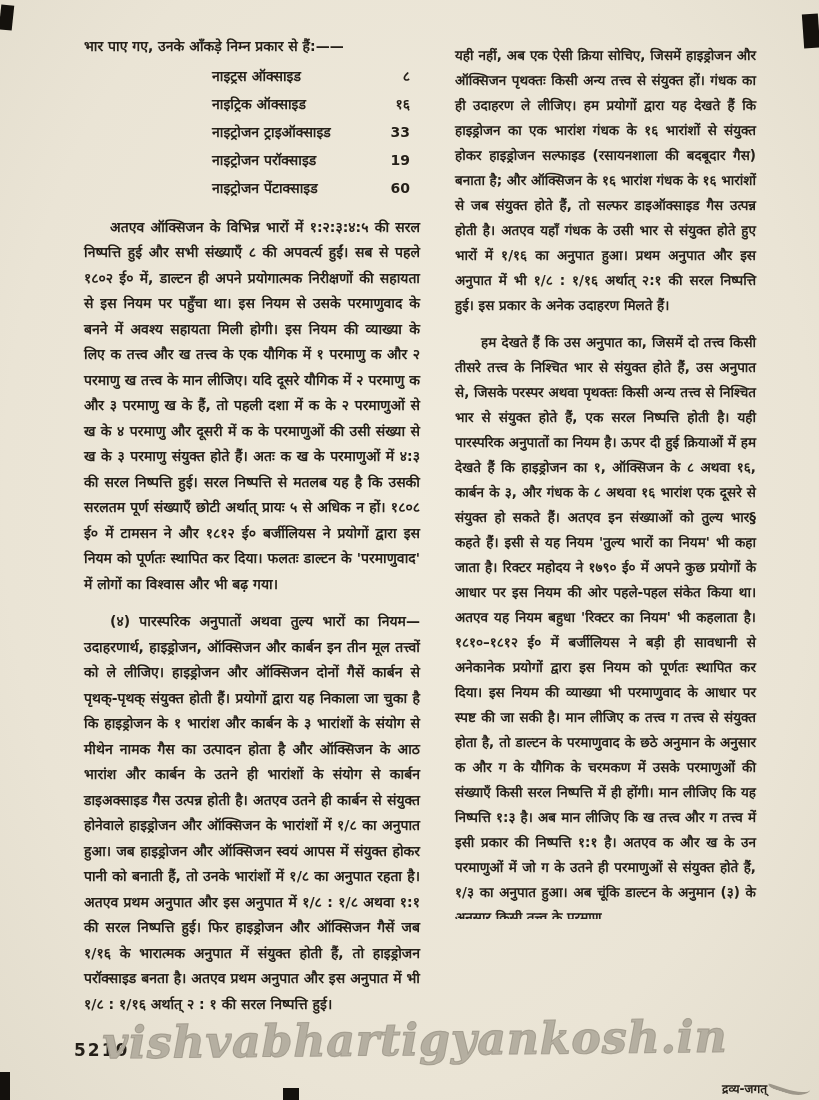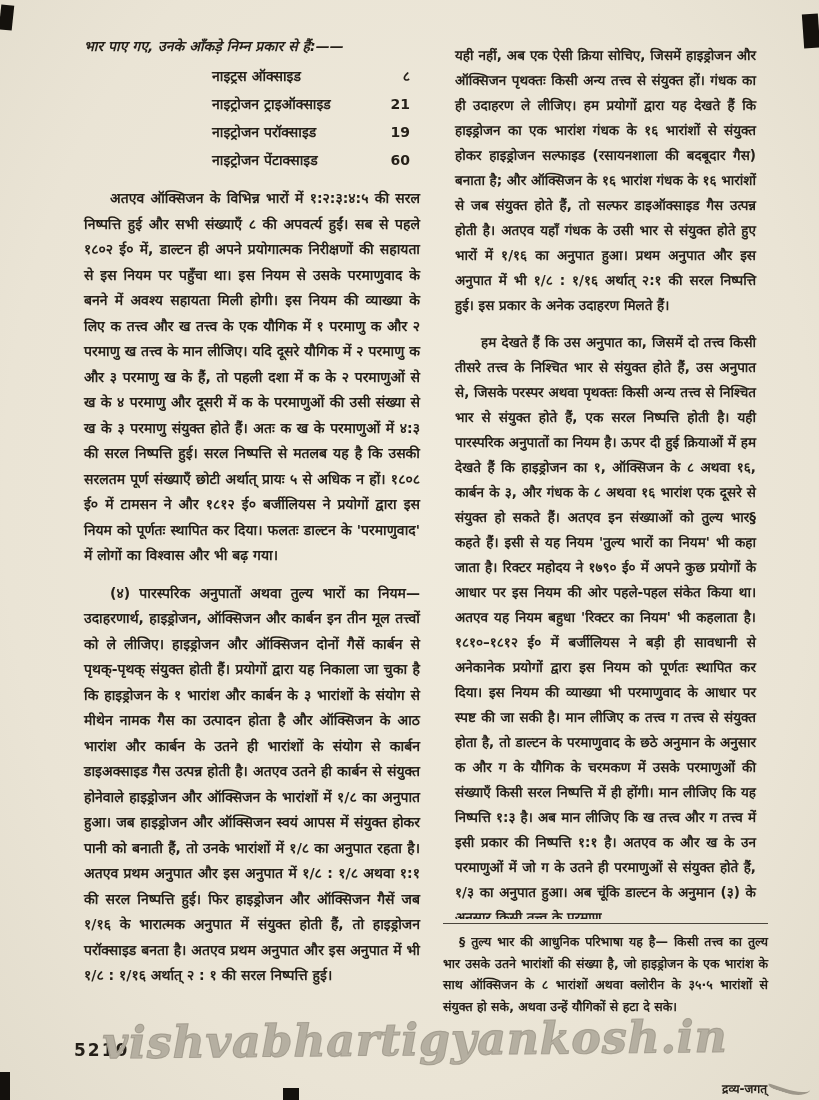--- a/index.html
+++ b/index.html
@@ -10,21 +10,21 @@
     background-image:radial-gradient(ellipse at 50% 45%, #f0ebdd 0%, #eae4d5 70%, #e2dccc 100%);
     color:#241f18;
   }
   .artifact{position:absolute;background:#14110d;}
   .col{position:absolute;text-align:justify;}
   .col-left{left:72px;top:34px;width:360px;height:1016px;overflow:hidden;
     font-size:14px;line-height:25.5px;font-weight:bold;}
   .col-right{left:443px;top:31px;width:325px;height:1024px;
     font-size:13.5px;line-height:25px;font-weight:bold;}
   .rc-paras{height:888px;overflow:hidden;}
-  .intro{margin:0 0 0 12px;font-style:italic;}
+  .intro{margin:0 0 0 12px;}
   .para{margin:12px;padding:0;}
   .para.indent{text-indent:26px;}
   .wlist{margin:2px 0 3px 0;}
   .w-row{display:flex;justify-content:space-between;margin-left:140px;width:198px;line-height:28.2px;}
   .w-name{white-space:nowrap;}
   .w-val{margin-left:12px;}
   .footnote{border-top:1.5px solid #4a453c;margin-top:4px;padding-top:7px;
     font-size:12.5px;line-height:21.5px;font-weight:bold;text-align:justify;}
   .footnote p{margin:0;text-indent:16px;}
   .pgnum{position:absolute;left:74px;top:1040px;font-size:17px;font-weight:bold;letter-spacing:2px;}
@@ -52,44 +52,45 @@
 
   <div class="col col-left">
     <div class="intro">भार पाए गए, उनके आँकड़े निम्न प्रकार से हैं:——</div>
 
     <div class="wlist">
       <div class="w-row">
         <span class="w-name">नाइट्रस ऑक्साइड</span>
         <span class="w-val">८</span>
       </div>
       <div class="w-row">
+        <span class="w-name">नाइट्रिक ऑक्साइड</span>
+        <span class="w-val">१६</span>
+      </div>
+      <div class="w-row">
         <span class="w-name">नाइट्रोजन ट्राइऑक्साइड</span>
-        <span class="w-val">21</span>
+        <span class="w-val">33</span>
       </div>
       <div class="w-row">
         <span class="w-name">नाइट्रोजन परॉक्साइड</span>
         <span class="w-val">19</span>
       </div>
       <div class="w-row">
         <span class="w-name">नाइट्रोजन पेंटाक्साइड</span>
         <span class="w-val">60</span>
       </div>
     </div>
 
     <p class="para indent">अतएव ऑक्सिजन के विभिन्न भारों में १:२:३:४:५ की सरल निष्पत्ति हुई और सभी संख्याएँ ८ की अपवर्त्य हुईं। सब से पहले १८०२ ई० में, डाल्टन ही अपने प्रयोगात्मक निरीक्षणों की सहायता से इस नियम पर पहुँचा था। इस नियम से उसके परमाणुवाद के बनने में अवश्य सहायता मिली होगी। इस नियम की व्याख्या के लिए क तत्त्व और ख तत्त्व के एक यौगिक में १ परमाणु क और २ परमाणु ख तत्त्व के मान लीजिए। यदि दूसरे यौगिक में २ परमाणु क और ३ परमाणु ख के हैं, तो पहली दशा में क के २ परमाणुओं से ख के ४ परमाणु और दूसरी में क के परमाणुओं की उसी संख्या से ख के ३ परमाणु संयुक्त होते हैं। अतः क ख के परमाणुओं में ४:३ की सरल निष्पत्ति हुई। सरल निष्पत्ति से मतलब यह है कि उसकी सरलतम पूर्ण संख्याएँ छोटी अर्थात् प्रायः ५ से अधिक न हों। १८०८ ई० में टामसन ने और १८१२ ई० बर्जीलियस ने प्रयोगों द्वारा इस नियम को पूर्णतः स्थापित कर दिया। फलतः डाल्टन के 'परमाणुवाद' में लोगों का विश्वास और भी बढ़ गया।</p>
     <p class="para indent">(४) पारस्परिक अनुपातों अथवा तुल्य भारों का नियम—उदाहरणार्थ, हाइड्रोजन, ऑक्सिजन और कार्बन इन तीन मूल तत्त्वों को ले लीजिए। हाइड्रोजन और ऑक्सिजन दोनों गैसें कार्बन से पृथक्-पृथक् संयुक्त होती हैं। प्रयोगों द्वारा यह निकाला जा चुका है कि हाइड्रोजन के १ भारांश और कार्बन के ३ भारांशों के संयोग से मीथेन नामक गैस का उत्पादन होता है और ऑक्सिजन के आठ भारांश और कार्बन के उतने ही भारांशों के संयोग से कार्बन डाइअक्साइड गैस उत्पन्न होती है। अतएव उतने ही कार्बन से संयुक्त होनेवाले हाइड्रोजन और ऑक्सिजन के भारांशों में १/८ का अनुपात हुआ। जब हाइड्रोजन और ऑक्सिजन स्वयं आपस में संयुक्त होकर पानी को बनाती हैं, तो उनके भारांशों में १/८ का अनुपात रहता है। अतएव प्रथम अनुपात और इस अनुपात में १/८ : १/८ अथवा १:१ की सरल निष्पत्ति हुई। फिर हाइड्रोजन और ऑक्सिजन गैसें जब १/१६ के भारात्मक अनुपात में संयुक्त होती हैं, तो हाइड्रोजन परॉक्साइड बनता है। अतएव प्रथम अनुपात और इस अनुपात में भी १/८ : १/१६ अर्थात् २ : १ की सरल निष्पत्ति हुई।</p>
   </div>
 
   <div class="col col-right">
     <div class="rc-paras">
       <p class="para">यही नहीं, अब एक ऐसी क्रिया सोचिए, जिसमें हाइड्रोजन और ऑक्सिजन पृथक्तः किसी अन्य तत्त्व से संयुक्त हों। गंधक का ही उदाहरण ले लीजिए। हम प्रयोगों द्वारा यह देखते हैं कि हाइड्रोजन का एक भारांश गंधक के १६ भारांशों से संयुक्त होकर हाइड्रोजन सल्फाइड (रसायनशाला की बदबूदार गैस) बनाता है; और ऑक्सिजन के १६ भारांश गंधक के १६ भारांशों से जब संयुक्त होते हैं, तो सल्फर डाइऑक्साइड गैस उत्पन्न होती है। अतएव यहाँ गंधक के उसी भार से संयुक्त होते हुए भारों में १/१६ का अनुपात हुआ। प्रथम अनुपात और इस अनुपात में भी १/८ : १/१६ अर्थात् २:१ की सरल निष्पत्ति हुई। इस प्रकार के अनेक उदाहरण मिलते हैं।</p>
       <p class="para indent">हम देखते हैं कि उस अनुपात का, जिसमें दो तत्त्व किसी तीसरे तत्त्व के निश्चित भार से संयुक्त होते हैं, उस अनुपात से, जिसके परस्पर अथवा पृथक्तः किसी अन्य तत्त्व से निश्चित भार से संयुक्त होते हैं, एक सरल निष्पत्ति होती है। यही पारस्परिक अनुपातों का नियम है। ऊपर दी हुई क्रियाओं में हम देखते हैं कि हाइड्रोजन का १, ऑक्सिजन के ८ अथवा १६, कार्बन के ३, और गंधक के ८ अथवा १६ भारांश एक दूसरे से संयुक्त हो सकते हैं। अतएव इन संख्याओं को तुल्य भार§ कहते हैं। इसी से यह नियम 'तुल्य भारों का नियम' भी कहा जाता है। रिक्टर महोदय ने १७९० ई० में अपने कुछ प्रयोगों के आधार पर इस नियम की ओर पहले-पहल संकेत किया था। अतएव यह नियम बहुधा 'रिक्टर का नियम' भी कहलाता है। १८१०–१८१२ ई० में बर्जीलियस ने बड़ी ही सावधानी से अनेकानेक प्रयोगों द्वारा इस नियम को पूर्णतः स्थापित कर दिया। इस नियम की व्याख्या भी परमाणुवाद के आधार पर स्पष्ट की जा सकी है। मान लीजिए क तत्त्व ग तत्त्व से संयुक्त होता है, तो डाल्टन के परमाणुवाद के छठे अनुमान के अनुसार क और ग के यौगिक के चरमकण में उसके परमाणुओं की संख्याएँ किसी सरल निष्पत्ति में ही होंगी। मान लीजिए कि यह निष्पत्ति १:३ है। अब मान लीजिए कि ख तत्त्व और ग तत्त्व में इसी प्रकार की निष्पत्ति १:१ है। अतएव क और ख के उन परमाणुओं में जो ग के उतने ही परमाणुओं से संयुक्त होते हैं, १/३ का अनुपात हुआ। अब चूंकि डाल्टन के अनुमान (३) के अनुसार किसी तत्त्व के परमाणु</p>
     </div>
-    <div class="footnote">
-      <p>§ तुल्य भार की आधुनिक परिभाषा यह है— किसी तत्त्व का तुल्य भार उसके उतने भारांशों की संख्या है, जो हाइड्रोजन के एक भारांश के साथ ऑक्सिजन के ८ भारांशों अथवा क्लोरीन के ३५·५ भारांशों से संयुक्त हो सके, अथवा उन्हें यौगिकों से हटा दे सके।</p>
-    </div>
   </div>
 
   <div class="pgnum">5210</div>
   <div class="watermark">vishvabhartigyankosh.in</div>
   <div class="runtitle">द्रव्य-जगत्</div>
 
 </div>
 
 </body></html>

